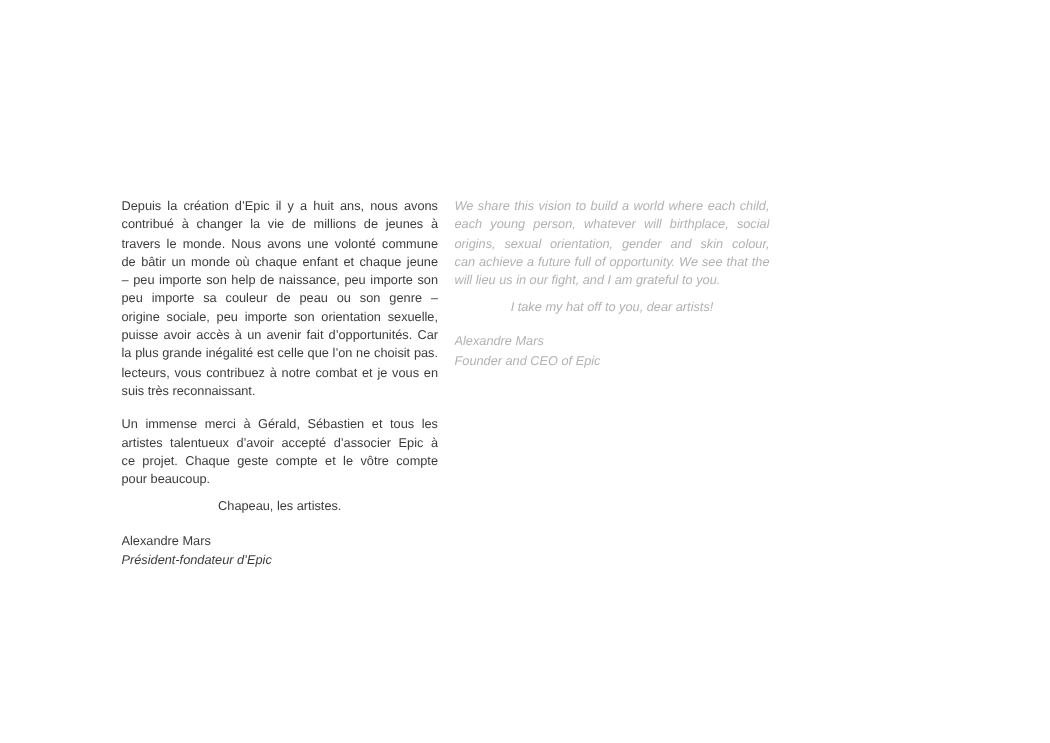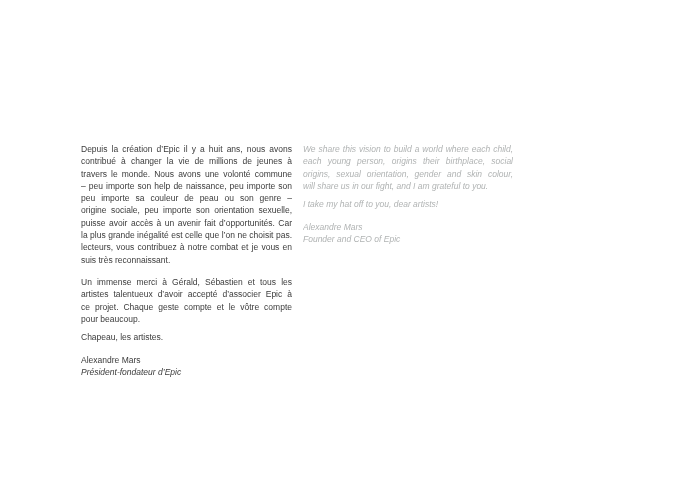--- a/index.html
+++ b/index.html
@@ -3,21 +3,21 @@
 <meta charset="utf-8">
 <style>
   html, body { margin: 0; padding: 0; }
   body {
     width: 700px; height: 495px;
     background: #ffffff;
     font-family: "Liberation Sans", "DejaVu Sans", sans-serif;
     position: relative;
     overflow: hidden;
   }
-  .page { position: absolute; inset: 0; background: #ffffff; margin-top: 12px; }
+  .page { position: absolute; inset: 0; background: #ffffff; }
   .col {
     position: absolute;
     top: 131px;
     font-size: 8.5px;
   }
   .col-left {
     left: 81px;
     width: 211px;
     color: #3b3b3b;
   }
@@ -31,34 +31,35 @@
     line-height: 12.3px;
     height: 12.3px;
     overflow: hidden;
     white-space: normal;
   }
   .just {
     text-align: justify;
     text-align-last: justify;
   }
   .para-2 { margin-top: 10px; }
-  .closing { margin-top: 5.5px; }
+  .closing { margin-top: 5.5px; text-align: center; }
   .signature { margin-top: 11px; text-align: left; }
   .sig-title { font-style: italic; }
 </style>
 </head>
 <body>
 
 <div class="page">
 
   <div class="col col-left">
     <div>
       <div class="line just">Depuis la création d’Epic il y a huit ans, nous avons</div>
       <div class="line just">contribué à changer la vie de millions de jeunes à</div>
       <div class="line just">travers le monde. Nous avons une volonté commune</div>
+      <div class="line just">de bâtir un monde où chaque enfant et chaque jeune</div>
       <div class="line just">– peu importe son help de naissance, peu importe son</div>
       <div class="line just">peu importe sa couleur de peau ou son genre –</div>
       <div class="line just">origine sociale, peu importe son orientation sexuelle,</div>
       <div class="line just">puisse avoir accès à un avenir fait d’opportunités. Car</div>
       <div class="line just">la plus grande inégalité est celle que l’on ne choisit pas.</div>
       <div class="line just">lecteurs, vous contribuez à notre combat et je vous en</div>
       <div class="line">suis très reconnaissant.</div>
     </div>
     <div class="para-2">
       <div class="line just">Un immense merci à Gérald, Sébastien et tous les</div>
@@ -71,23 +72,24 @@
     </div>
     <div class="signature">
       <div class="line">Alexandre Mars</div>
       <div class="line sig-title">Président-fondateur d’Epic</div>
     </div>
   </div>
 
   <div class="col col-right">
     <div>
       <div class="line just">We share this vision to build a world where each child,</div>
-      <div class="line just">each young person, origins their birthplace, social</div>
+      <div class="line just">each young person, whatever will birthplace, social</div>
       <div class="line just">origins, sexual orientation, gender and skin colour,</div>
-      <div class="line">will share us in our fight, and I am grateful to you.</div>
+      <div class="line just">can achieve a future full of opportunity. We see that the</div>
+      <div class="line">will lieu us in our fight, and I am grateful to you.</div>
     </div>
     <div class="closing">
       <div class="line">I take my hat off to you, dear artists!</div>
     </div>
     <div class="signature">
       <div class="line">Alexandre Mars</div>
       <div class="line sig-title">Founder and CEO of Epic</div>
     </div>
   </div>
 

